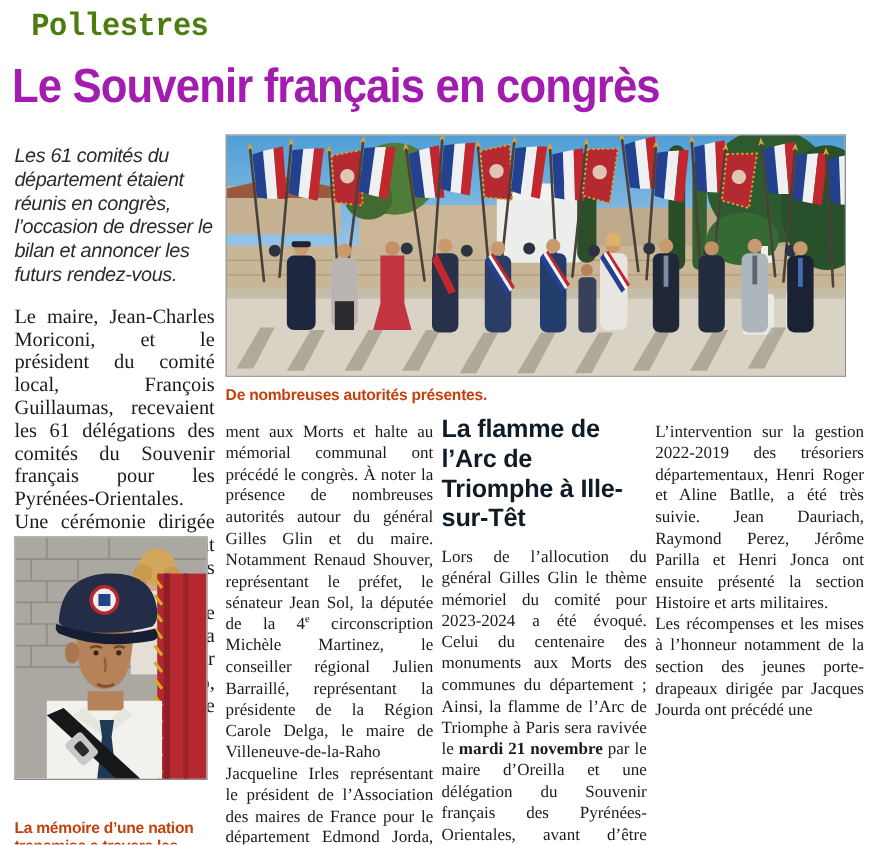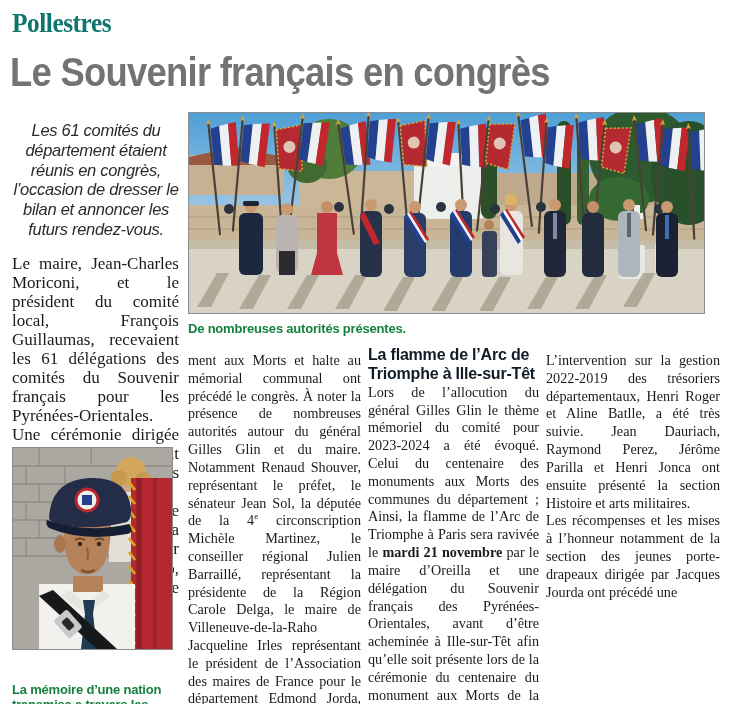--- a/index.html
+++ b/index.html
@@ -2,58 +2,58 @@
 <html lang="fr"><head>
 <meta charset="utf-8">
 <style>
   html,body{margin:0;padding:0;background:#ffffff;}
   .page{
     position:relative;width:731px;height:704px;background:#fff;overflow:hidden;
     font-family:"Liberation Serif", serif;color:#1a1a1a;
   }
   
   .kicker{
-    position:absolute;left:12px;top:8px;
-    font-family:Liberation Serif, serif;font-weight:bold;
-    font-size:27px;color:#0f766e;letter-spacing:-0.5px;white-space:nowrap;
+    position:absolute;left:26px;top:8px;
+    font-family:Liberation Mono, monospace;font-weight:bold;
+    font-size:27px;color:#4d7c0f;letter-spacing:-0.5px;white-space:nowrap;
   }
   .kicker .squeeze{display:inline-block;transform:scaleX(0.94);transform-origin:0 50%;}
   .headline{
     position:absolute;left:10px;top:50px;
     font-family:"Liberation Sans", sans-serif;font-weight:bold;
-    font-size:40px;color:#737373;letter-spacing:-0.8px;white-space:nowrap;
+    font-size:40px;color:#a21caf;letter-spacing:-0.8px;white-space:nowrap;
   }
   .headline .squeeze{display:inline-block;transform:scaleX(0.91);transform-origin:0 50%;}
   
   .col{position:absolute;text-align:justify;}
   .col p{margin:0;}
   .intro{
     position:absolute;left:12px;top:121px;width:168px;
     font-family:"Liberation Sans", sans-serif;font-style:italic;
     font-size:16.5px;line-height:1.2;color:#2b2b2b;letter-spacing:-0.3px;
-    text-align:center;
+    text-align:left;
   }
   .col1{left:12px;top:254px;width:167px;font-size:17px;line-height:1.12;}
   .col2{left:188px;top:352px;width:173px;font-size:14.2px;line-height:1.255;}
   .col3{left:368px;top:346px;width:171px;font-size:14.2px;line-height:1.255;}
   .col4{left:546px;top:352px;width:174px;font-size:14.2px;line-height:1.255;}
   .subhead{
     font-family:"Liberation Sans", sans-serif;font-weight:bold;
-    font-size:16px;line-height:1.18;color:#0f1b26;letter-spacing:-0.2px;
-    margin:0 0 0 0;text-align:left;
+    font-size:21px;line-height:1.18;color:#0f1b26;letter-spacing:-0.2px;
+    margin:0 0 11px 0;text-align:left;
   }
   sup{font-size:9px;line-height:0;}
   
   .photo{position:absolute;border:1px solid #8c8c8c;box-sizing:border-box;background:#dfe7ee;}
   .photo svg{display:block;}
   .photo-main{left:188px;top:112px;width:517px;height:202px;}
   .photo-kid{left:12px;top:447px;width:161px;height:203px;}
   .caption{
     position:absolute;font-family:"Liberation Sans", sans-serif;font-weight:bold;
-    color:#15803d;font-size:13px;line-height:1.18;letter-spacing:-0.2px;
+    color:#c2410c;font-size:13px;line-height:1.18;letter-spacing:-0.2px;
   }
   .caption-main{left:188px;top:321px;width:380px;}
   .caption-kid{left:12px;top:682px;width:172px;}
 </style>
 </head>
 <body>
 
 <div class="page">
 
   <div class="kicker">

